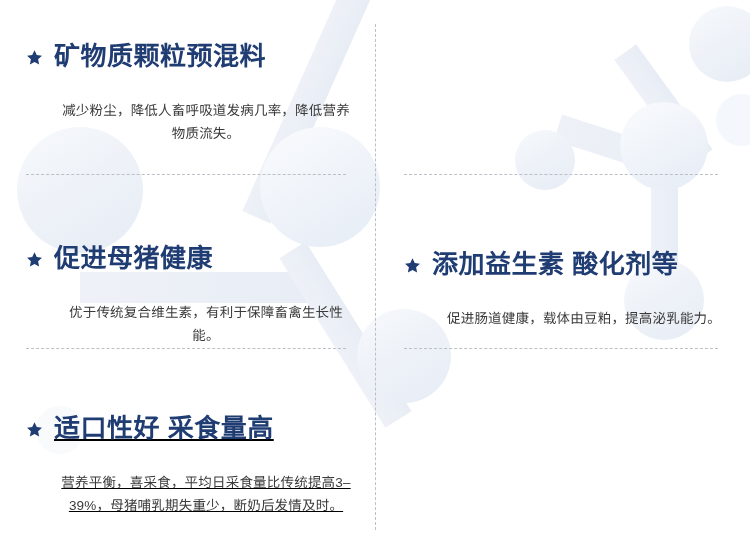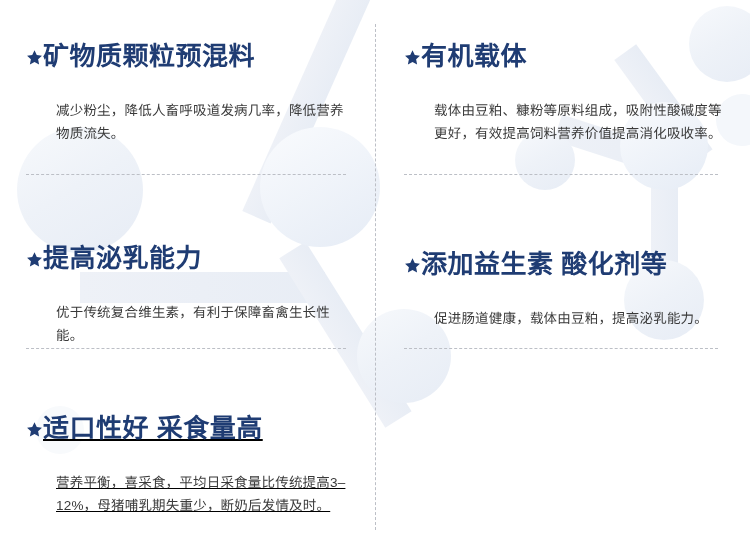--- a/index.html
+++ b/index.html
@@ -60,20 +60,21 @@
   }
   #cell-0 { left: 26px;  top: 20px;  width: 330px; }
   #cell-1 { left: 404px; top: 20px;  width: 330px; }
   #cell-2 { left: 26px;  top: 222px; width: 330px; }
   #cell-3 { left: 404px; top: 228px; width: 330px; }
   #cell-4 { left: 26px;  top: 392px; width: 330px; text-decoration: underline; }
 
   .cell-head {
     display: flex;
     align-items: center;
+    gap: 11px;
     margin: 0 0 7px 0;
     text-align: right;
   }
 
   .star-icon {
     flex: 0 0 auto;
     display: block;
     width: 17px;
     height: 17px;
     margin-top: 3px;
@@ -88,20 +89,21 @@
     white-space: nowrap;
   }
 
   .cell-body {
     margin: 0;
     padding-left: 30px;
     font-size: 13.5px;
     line-height: 1.72;
     color: #3a3a3a;
     letter-spacing: 0.2px;
+    text-align: center;
   }
 </style>
 </head>
 <body>
 
 <div id="page">
 
   <svg id="molecule-bg" viewBox="0 0 750 556" xmlns="http://www.w3.org/2000/svg" aria-hidden="true">
     <defs>
       <linearGradient id="atomGrad" x1="0" y1="0" x2="0.6" y2="1">
@@ -165,36 +167,27 @@
   <section class="cell" id="cell-0">
     <div class="cell-head">
       <svg class="star-icon" viewBox="0 0 24 24" aria-hidden="true">
         <path fill="#1f3c73" d="M12 1.6l3.2 6.9 7.3 .9-5.4 5.1 1.4 7.4L12 18.2 5.5 21.9l1.4-7.4L1.5 9.4l7.3-.9z"></path>
       </svg>
       <h2 class="cell-title">矿物质颗粒预混料</h2>
     </div>
     <p class="cell-body">减少粉尘，降低人畜呼吸道发病几率，降低营养物质流失。</p>
   </section>
 
-  <section class="cell" id="cell-1">
-    <div class="cell-head">
-      <svg class="star-icon" viewBox="0 0 24 24" aria-hidden="true">
-        <path fill="#1f3c73" d="M12 1.6l3.2 6.9 7.3 .9-5.4 5.1 1.4 7.4L12 18.2 5.5 21.9l1.4-7.4L1.5 9.4l7.3-.9z"></path>
-      </svg>
-      <h2 class="cell-title">有机载体</h2>
-    </div>
-    <p class="cell-body">载体由豆粕、糠粉等原料组成，吸附性酸碱度等更好，有效提高饲料营养价值提高消化吸收率。</p>
-  </section>
 
   <section class="cell" id="cell-2">
     <div class="cell-head">
       <svg class="star-icon" viewBox="0 0 24 24" aria-hidden="true">
         <path fill="#1f3c73" d="M12 1.6l3.2 6.9 7.3 .9-5.4 5.1 1.4 7.4L12 18.2 5.5 21.9l1.4-7.4L1.5 9.4l7.3-.9z"></path>
       </svg>
-      <h2 class="cell-title">提高泌乳能力</h2>
+      <h2 class="cell-title">促进母猪健康</h2>
     </div>
     <p class="cell-body">优于传统复合维生素，有利于保障畜禽生长性能。</p>
   </section>
 
   <section class="cell" id="cell-3">
     <div class="cell-head">
       <svg class="star-icon" viewBox="0 0 24 24" aria-hidden="true">
         <path fill="#1f3c73" d="M12 1.6l3.2 6.9 7.3 .9-5.4 5.1 1.4 7.4L12 18.2 5.5 21.9l1.4-7.4L1.5 9.4l7.3-.9z"></path>
       </svg>
       <h2 class="cell-title">添加益生素 酸化剂等</h2>
@@ -202,16 +195,16 @@
     <p class="cell-body">促进肠道健康，载体由豆粕，提高泌乳能力。</p>
   </section>
 
   <section class="cell" id="cell-4">
     <div class="cell-head">
       <svg class="star-icon" viewBox="0 0 24 24" aria-hidden="true">
         <path fill="#1f3c73" d="M12 1.6l3.2 6.9 7.3 .9-5.4 5.1 1.4 7.4L12 18.2 5.5 21.9l1.4-7.4L1.5 9.4l7.3-.9z"></path>
       </svg>
       <h2 class="cell-title">适口性好 采食量高</h2>
     </div>
-    <p class="cell-body">营养平衡，喜采食，平均日采食量比传统提高3–12%，母猪哺乳期失重少，断奶后发情及时。</p>
+    <p class="cell-body">营养平衡，喜采食，平均日采食量比传统提高3–39%，母猪哺乳期失重少，断奶后发情及时。</p>
   </section>
 
 </div>
 
 </body></html>

